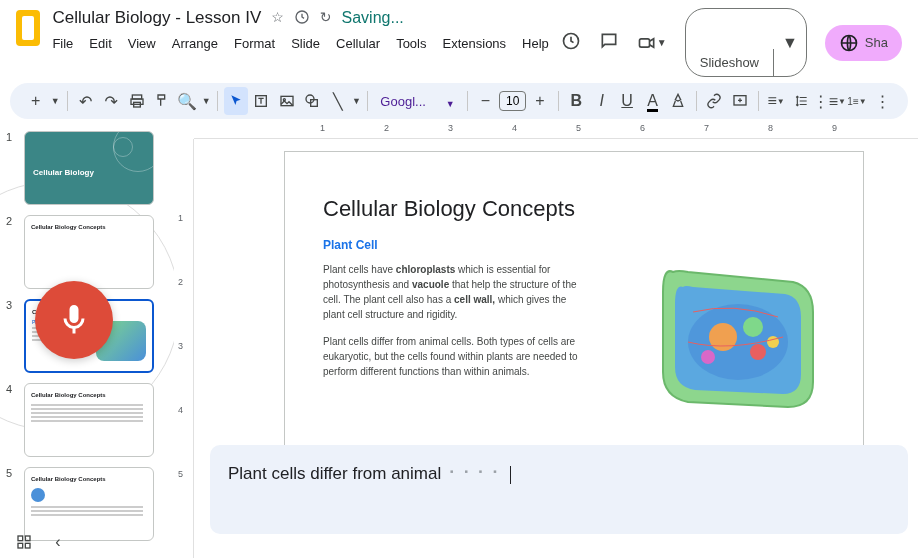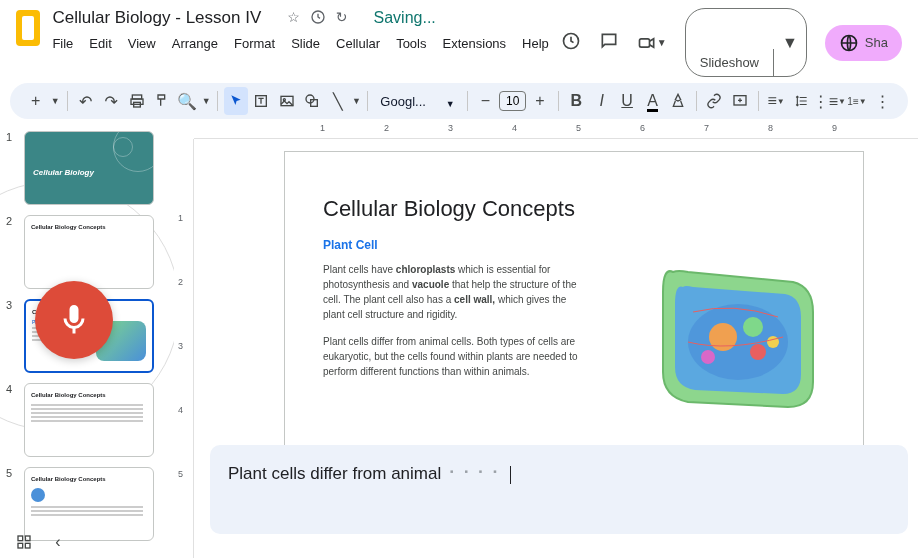--- a/index.html
+++ b/index.html
@@ -2,47 +2,47 @@
 <html><head>
 <meta charset="utf-8">
 <style>
 * { margin: 0; padding: 0; box-sizing: border-box; font-family: Arial, sans-serif; }
 body { width: 918px; height: 558px; overflow: hidden; background: #fff; position: relative; }
 
 .header { padding: 8px 16px 4px 16px; display: flex; align-items: flex-start; gap: 12px; }
 .logo { width: 28px; height: 36px; background: #fbbc04; border-radius: 4px; margin-top: 2px; position: relative; }
 .logo::after { content: ''; position: absolute; top: 6px; left: 6px; right: 6px; bottom: 6px; background: #fff; border-radius: 2px; }
 .title-area { flex: 1; }
-.title-row { display: flex; align-items: center; gap: 26px; font-size: 17px; color: #202124; }
+.title-row { display: flex; align-items: center; gap: 10px; font-size: 17px; color: #202124; }
 .title-icons { display: flex; gap: 10px; color: #5f6368; font-size: 14px; }
 .saving { font-size: 16px; color: #0f766e; }
 .menu-row { display: flex; gap: 16px; margin-top: 8px; font-size: 13px; color: #202124; }
 .menu-row span { cursor: pointer; }
 .header-right { display: flex; align-items: center; gap: 18px; color: #444746; }
 .header-right svg { width: 20px; height: 20px; }
 .slideshow-btn { display: flex; align-items: center; border: 1px solid #747775; border-radius: 20px; overflow: hidden; }
 .slideshow-btn .main { padding: 6px 14px; font-size: 13px; border-right: 1px solid #747775; margin-top: 40px; }
 .slideshow-btn .dd { padding: 6px 8px; }
 .share-btn { background: #f0abfc; border-radius: 20px; padding: 8px 14px; display: flex; align-items: center; gap: 6px; font-size: 13px; }
 
 .toolbar { display: flex; align-items: center; padding: 4px 14px; gap: 2px; background: #edf2fa; border-radius: 28px; margin: 2px 10px; }
 .toolbar .tb { width: 28px; height: 28px; display: flex; align-items: center; justify-content: center; color: #444746; border-radius: 4px; cursor: pointer; }
 .toolbar .sep { width: 1px; height: 20px; background: #c7c7c7; margin: 0 4px; }
-.toolbar .font-sel { display: flex; align-items: flex-end; gap: 20px; padding: 0 6px; font-size: 13px; color: #0f172a; }
+.toolbar .font-sel { display: flex; align-items: flex-end; gap: 20px; padding: 0 6px; font-size: 13px; color: #4c1d95; }
 .toolbar .size-box { border: 1px solid #747775; border-radius: 4px; width: 32px; height: 20px; display: flex; align-items: center; justify-content: center; font-size: 12px; }
 .toolbar .color-a { position: relative; }
 .toolbar .color-a::after { content: ''; position: absolute; bottom: 3px; left: 6px; right: 6px; height: 3px; background: #000; }
 
 .main { display: flex; height: calc(100% - 94px); }
 .sidebar { width: 174px; padding: 10px 6px; position: relative; }
 .thumb-wrap { display: flex; gap: 6px; margin-bottom: 10px; }
 .thumb-num { font-size: 11px; color: #444746; width: 12px; }
 .thumb { width: 130px; height: 74px; border: 1px solid #c4c7c5; border-radius: 6px; background: #fff; overflow: hidden; position: relative; }
 .thumb.selected { border: 2px solid #0b57d0; }
-.thumb1 { background: #3b8686; font-style: italic; }
+.thumb1 { background: #3b8686; }
 .thumb1 .t1-txt { color: #fff; font-size: 8px; position: absolute; left: 8px; top: 36px; font-weight: bold; }
 .thumb-circle { position: absolute; border: 1px solid rgba(255,255,255,.3); border-radius: 50%; }
 .thumb2 .cell-mini, .thumb3 .cell-mini { position: absolute; right: 6px; top: 20px; width: 50px; height: 40px; background: linear-gradient(135deg, #7fd88a, #4a90d9); border-radius: 8px; }
 .thumb .mini-title { font-size: 6px; color: #202124; position: absolute; left: 6px; top: 8px; font-weight: bold; }
 .thumb .mini-sub { font-size: 5px; color: #0b57d0; position: absolute; left: 6px; top: 18px; }
 .thumb .mini-lines { position: absolute; left: 6px; top: 26px; right: 60px; }
 .thumb .mini-lines div { height: 2px; background: #ccc; margin-bottom: 2px; }
 
 .mic-circle { position: absolute; top: 60px; left: -70px; width: 250px; height: 250px; border: 1px solid #ddd; border-radius: 50%; pointer-events: none; }
 .mic-btn { position: absolute; top: 160px; left: 35px; width: 78px; height: 78px; background: #dd4b39; border-radius: 50%; display: flex; align-items: center; justify-content: center; z-index: 10; box-shadow: 0 2px 8px rgba(0,0,0,.2); }

